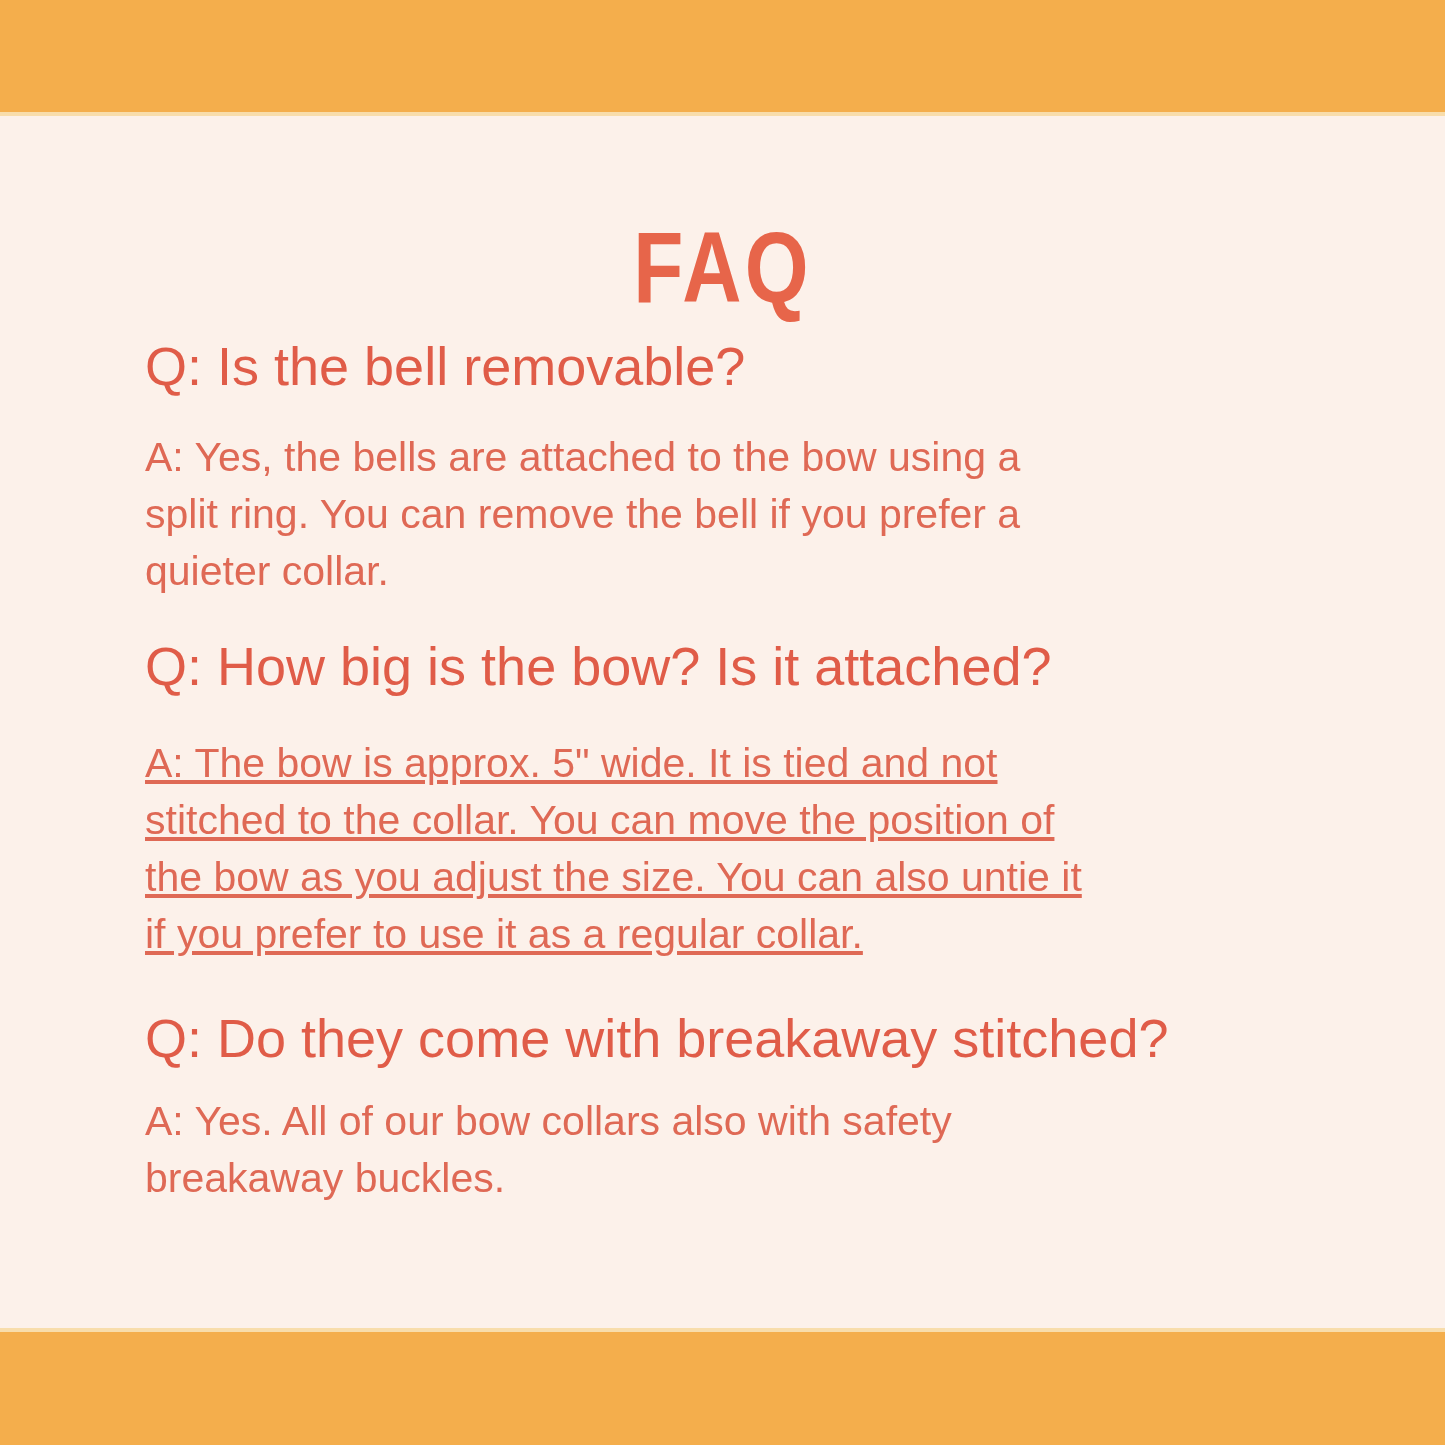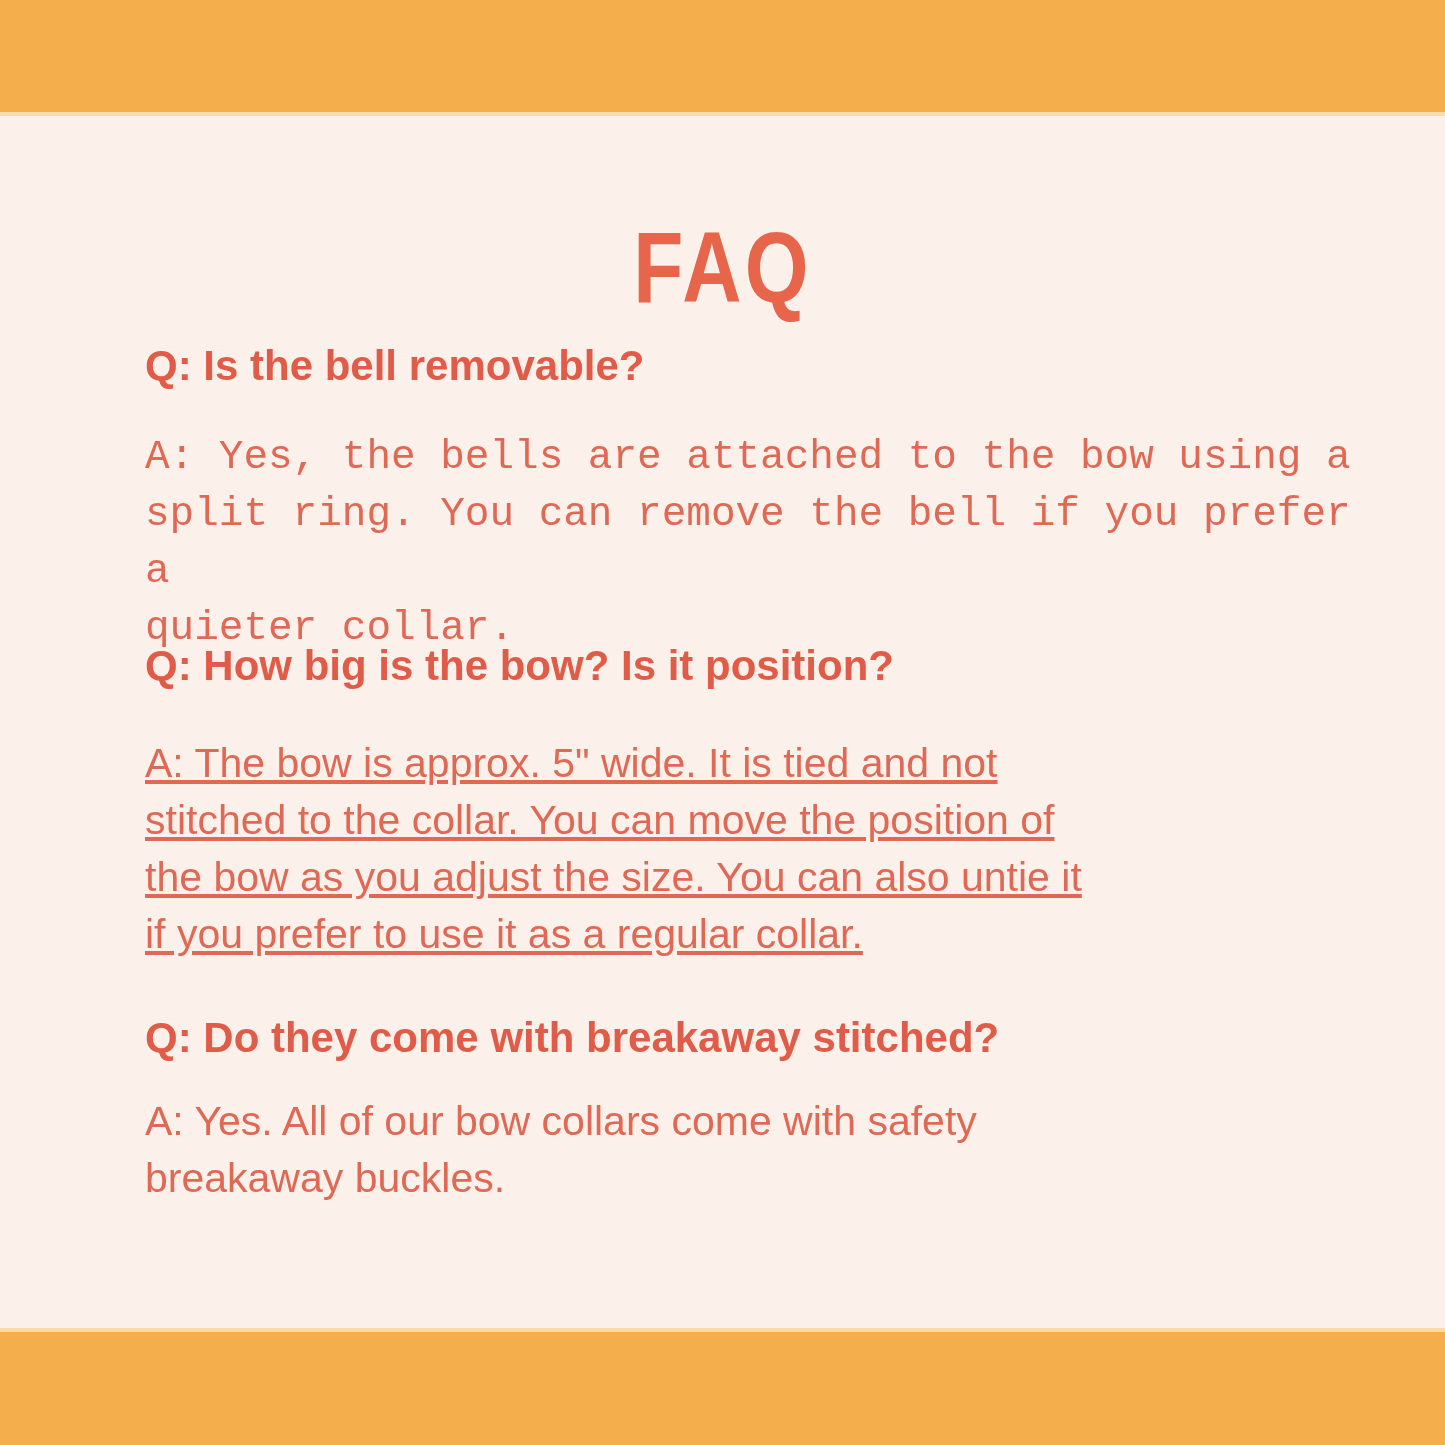--- a/index.html
+++ b/index.html
@@ -41,57 +41,57 @@
     color: var(--title, #e7654a);
     transform: scaleX(0.82);
     transform-origin: center;
   }
   .qa-section {
     position: absolute;
     left: 145px;
     width: 1210px;
   }
   .question {
-    font-size: 42px;
+    font-size: 54px;
     line-height: 60px;
-    font-weight: 700;
+    font-weight: 400;
     color: var(--question, #e05c48);
   }
   .answer {
     font-size: 41px;
     line-height: 57px;
     font-weight: 400;
     color: var(--answer, #df6955);
     white-space: pre-line;
   }
   #q1 { top: 336px; }
-  #a1 { top: 429px; font-family: Liberation Mono, monospace; }
+  #a1 { top: 429px; }
   #q2 { top: 636px; }
   #a2 { top: 735px; text-decoration: underline; }
   #q3 { top: 1008px; }
   #a3 { top: 1093px; }
 </style>
 </head>
 <body style="--bar: #f4ae4c; --bar-edge: #f8ddab; --bg: #fcf1ea; --title: #e7654a; --question: #e05c48; --answer: #df6955;">
 
 <div class="top-bar"></div>
 
 <h1 class="faq-title">FAQ</h1>
 
 <div class="qa-section question" id="q1">Q: Is the bell removable?</div>
 
 <div class="qa-section answer" id="a1">A: Yes, the bells are attached to the bow using a
 split ring. You can remove the bell if you prefer a
 quieter collar.</div>
 
-<div class="qa-section question" id="q2">Q: How big is the bow? Is it position?</div>
+<div class="qa-section question" id="q2">Q: How big is the bow? Is it attached?</div>
 
 <div class="qa-section answer" id="a2">A: The bow is approx. 5" wide. It is tied and not
 stitched to the collar. You can move the position of
 the bow as you adjust the size. You can also untie it
 if you prefer to use it as a regular collar.</div>
 
 <div class="qa-section question" id="q3">Q: Do they come with breakaway stitched?</div>
 
-<div class="qa-section answer" id="a3">A: Yes. All of our bow collars come with safety
+<div class="qa-section answer" id="a3">A: Yes. All of our bow collars also with safety
 breakaway buckles.</div>
 
 <div class="bottom-bar"></div>
 
 </body></html>

